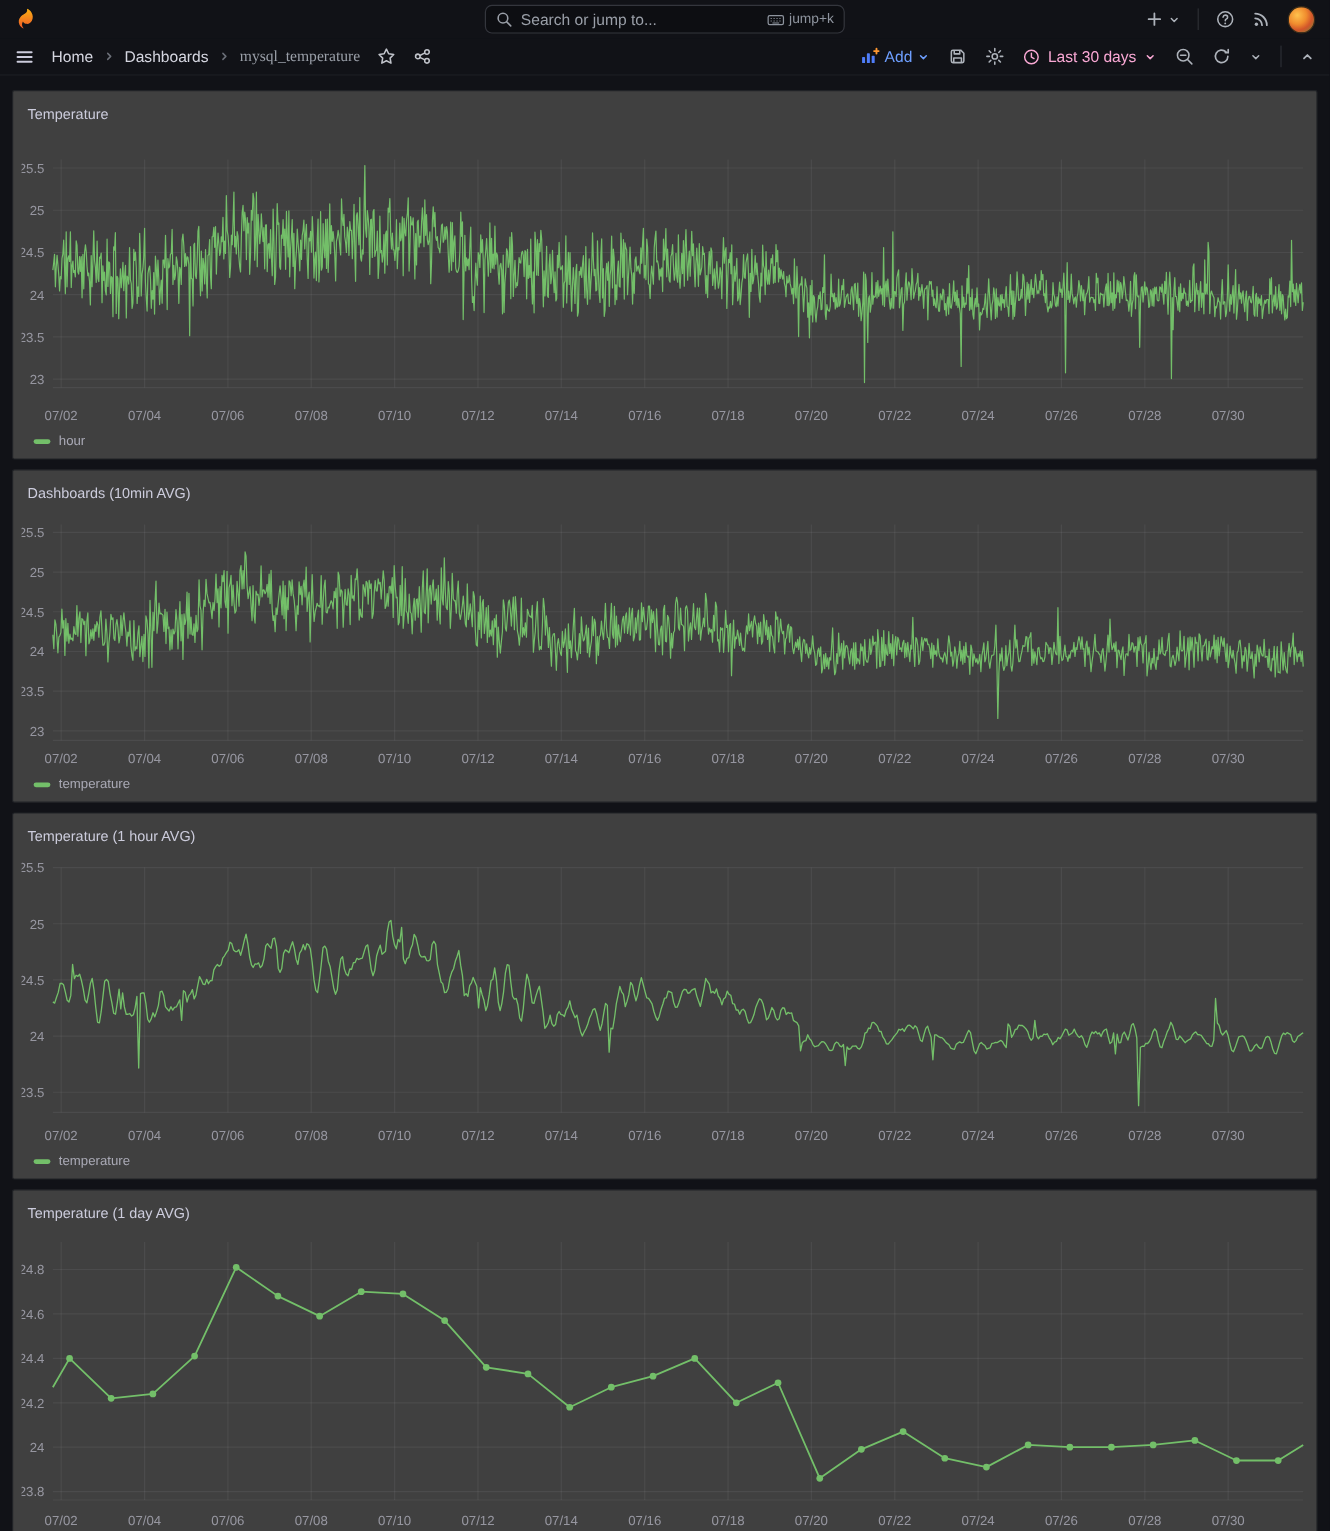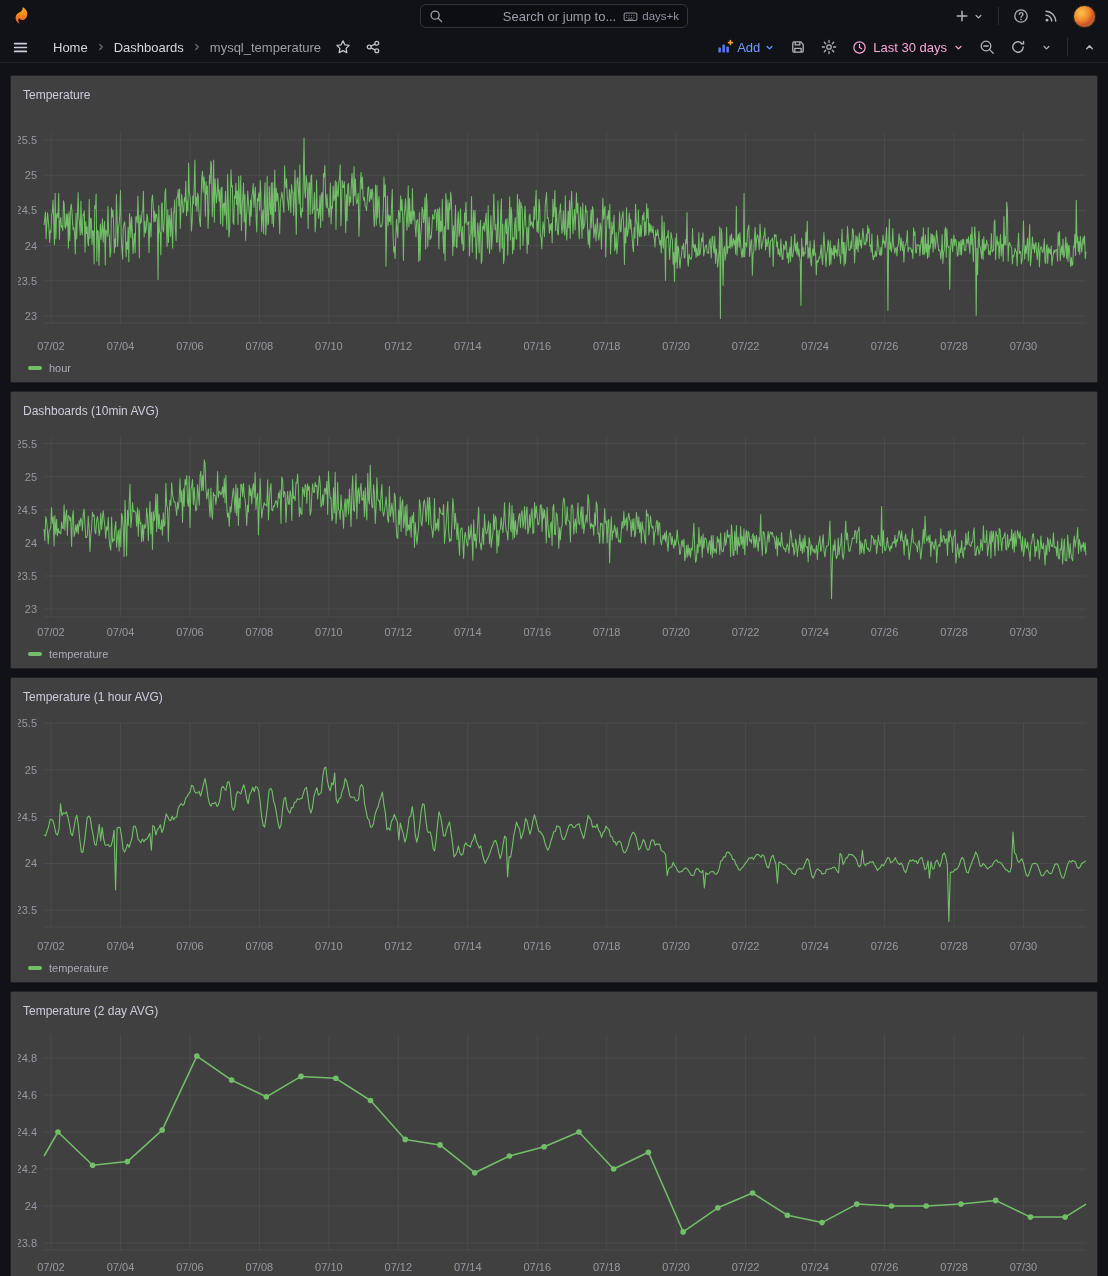--- a/index.html
+++ b/index.html
@@ -14,43 +14,43 @@
   .ic { display:block; }
 
   
   .topbar {
     position:relative; height:32px; display:flex; align-items:center;
     justify-content:space-between; padding:0 12px; background:#111217;
   }
   .logo { display:block; cursor:pointer; }
   .searchbox {
     position:absolute; left:50%; top:4px; transform:translateX(-50%);
-    width:268px; height:24px; display:flex; align-items:center; gap:7px;
+    width:300px; height:24px; display:flex; align-items:center; gap:7px;
     background:#0d0e12; border:1px solid #34363d; border-radius:6px;
-    padding:0 8px; color:#8e949e; cursor:text;text-align:right;
+    padding:0 8px; color:#8e949e; cursor:text;
   }
   .search-ph { font-size:13px; color:#9a9fa8; flex:1; white-space:nowrap; }
   .kbd-hint { display:flex; align-items:center; gap:4px; font-size:11.5px; color:#8e949e; }
   .tb-right { display:flex; align-items:center; gap:14px; margin-left:auto; }
   .tb-btn { display:flex; align-items:center; gap:3px; color:#adb2ba; cursor:pointer; background:none; border:none; }
   .vdiv { width:1px; height:18px; background:#2c2e34; }
   .avatar {
     width:23px; height:23px; border-radius:50%; cursor:pointer;
     background:radial-gradient(circle at 34% 32%, #ffc24d 0%, #f08c2e 38%, #d2552a 62%, #6d8a3a 100%);
     border:1px solid #3a2c18;
   }
 
   
   .toolbar {
     height:31px; display:flex; align-items:center; padding:0 12px;
     border-bottom:1px solid #1d1f24; background:#111217;
   }
-  .crumbs { display:flex; align-items:center; gap:8px; margin-left:24px; font-size:13px; }
+  .crumbs { display:flex; align-items:center; gap:8px; margin-left:14px; font-size:13px; }
   .crumb { color:#d5d6e0; font-weight:500; cursor:pointer; }
-  .crumb.current { color:#9a9fa8; font-weight:400; cursor:default; }
+  .crumb.current { color:#9a9fa8; font-weight:400; cursor:default;font-family:Liberation Serif, serif; }
   .crumb-sep { color:#6b6f78; display:flex; }
   .tbar-icons { display:flex; align-items:center; gap:14px; margin-left:14px; }
   .tbar-right { margin-left:auto; display:flex; align-items:center; gap:15px; }
   .accent-btn { color:var(--accent,#6e9fff); font-size:13px; font-weight:500; display:flex; align-items:center; gap:4px; cursor:pointer; }
   .time-btn { display:flex; align-items:center; gap:6px; color:#f9a8d4; font-size:13px; cursor:pointer; }
 
   
   .content { padding:12px 10px 0 10px; display:flex; flex-direction:column; gap:8px; }
   .panel {
     background:#404040; border:1px solid #202226; border-radius:2px;
@@ -83,21 +83,21 @@
     <svg class="ic" width="14" height="14" viewBox="0 0 16 16" fill="none" stroke="#9a9fa8" stroke-width="1.5">
       <circle cx="7" cy="7" r="4.6"></circle>
         <path d="M10.6 10.6L14.4 14.4" stroke-linecap="round"></path>
     </svg>
     <span class="search-ph">Search or jump to...</span>
     <span class="kbd-hint">
       <svg class="ic" width="15" height="15" viewBox="0 0 16 16" fill="none" stroke="#8e949e" stroke-width="1.1">
         <rect x="1.2" y="4.3" width="13.6" height="8" rx="1.4"></rect>
         <path d="M3.4 6.8h1M6 6.8h1M8.6 6.8h1M11.2 6.8h1M3.4 9h1M6 9h1M8.6 9h1M11.2 9h1M5 10.8h6" stroke-width="0.9"></path>
       </svg>
-      <span>days+k</span>
+      <span>jump+k</span>
     </span>
   </div>
 
   <div class="tb-right">
     <button class="tb-btn">
       <svg class="ic" width="16" height="16" viewBox="0 0 16 16" fill="none" stroke="currentColor" stroke-width="1.5" stroke-linecap="round">
         <path d="M8 3.2v9.6M3.2 8h9.6"></path>
       </svg>
       <svg class="ic" width="11" height="11" viewBox="0 0 16 16" fill="none" stroke="currentColor" stroke-width="1.8" stroke-linecap="round" stroke-linejoin="round">
         <path d="M4.5 6.5L8 10l3.5-3.5"></path>
@@ -392,21 +392,21 @@
         <path d="M26.0 123.9L27.5 124.9L29.0 120.2L30.5 116.0L32.0 108.6L33.4 108.4L34.9 109.7L36.4 115.7L37.9 122.6L39.4 124.0L40.9 118.7L42.4 92.7L43.9 104.5L45.3 101.7L46.8 102.6L48.3 100.9L49.8 106.1L51.3 113.3L52.8 122.4L54.3 124.7L55.8 117.2L57.2 108.6L58.7 104.3L60.2 113.9L61.7 128.7L63.2 140.9L64.7 141.4L66.2 132.1L67.7 119.1L69.1 106.7L70.6 105.2L72.1 106.9L73.6 117.2L75.1 124.7L76.6 133.4L78.1 134.2L79.6 124.5L81.1 113.2L82.5 129.8L84.0 116.4L85.5 128.1L87.0 134.2L88.5 134.2L90.0 133.6L91.5 135.7L93.0 134.6L94.4 129.1L95.9 119.3L97.4 179.0L98.9 117.1L100.4 116.4L101.9 116.5L103.4 125.4L104.9 138.4L106.3 140.9L107.8 138.1L109.3 133.0L110.8 136.4L112.3 132.0L113.8 126.8L115.3 115.6L116.8 115.0L118.2 118.6L119.7 128.0L121.2 129.8L122.7 131.6L124.2 127.9L125.7 130.8L127.2 128.4L128.7 128.1L130.1 125.2L131.6 122.2L133.1 139.3L134.6 114.6L136.1 115.9L137.6 124.0L139.1 118.7L140.6 117.0L142.1 113.7L143.5 121.4L145.0 118.3L146.5 110.3L148.0 102.9L149.5 105.7L151.0 109.1L152.5 109.5L154.0 105.1L155.4 108.8L156.9 106.3L158.4 106.1L159.9 97.2L161.4 94.5L162.9 92.7L164.4 94.3L165.9 93.0L167.3 87.4L168.8 85.5L170.3 82.8L171.8 80.9L173.3 74.2L174.8 75.3L176.3 80.6L177.8 82.0L179.2 81.9L180.7 80.4L182.2 85.1L183.7 79.5L185.2 72.8L186.7 67.5L188.2 75.5L189.7 86.5L191.2 93.0L192.6 95.2L194.1 92.3L195.6 92.5L197.1 91.4L198.6 95.4L200.1 93.6L201.6 88.0L203.1 77.2L204.5 75.4L206.0 77.5L207.5 79.3L209.0 71.3L210.5 70.7L212.0 78.0L213.5 96.0L215.0 99.3L216.4 96.1L217.9 83.5L219.4 80.6L220.9 81.6L222.4 82.9L223.9 78.0L225.4 73.8L226.9 79.7L228.3 88.3L229.8 92.7L231.3 83.2L232.8 81.0L234.3 76.2L235.8 80.5L237.3 75.4L238.8 76.4L240.2 79.9L241.7 90.9L243.2 105.6L244.7 114.3L246.2 116.2L247.7 105.7L249.2 93.2L250.7 78.8L252.2 77.4L253.6 79.8L255.1 90.0L256.6 94.4L258.1 103.2L259.6 112.3L261.1 117.6L262.6 113.8L264.1 97.7L265.5 88.1L267.0 86.3L268.5 96.6L270.0 100.6L271.5 102.1L273.0 96.5L274.5 96.7L276.0 91.2L277.4 91.1L278.9 87.6L280.4 88.6L281.9 87.8L283.4 87.4L284.9 82.2L286.4 77.6L287.9 76.4L289.3 85.7L290.8 96.8L292.3 102.1L293.8 97.5L295.3 85.7L296.8 80.6L298.3 76.7L299.8 84.2L301.3 82.9L302.7 81.7L304.2 65.3L305.7 57.3L307.2 56.0L308.7 69.3L310.2 76.4L311.7 79.7L313.2 71.9L314.6 73.9L316.1 61.8L317.6 88.2L319.1 92.1L320.6 87.6L322.1 87.0L323.6 79.8L325.1 76.3L326.5 67.6L328.0 70.1L329.5 76.7L331.0 84.3L332.5 86.4L334.0 86.3L335.5 86.1L337.0 89.6L338.4 89.8L339.9 88.5L341.4 76.1L342.9 73.4L344.4 76.0L345.9 92.8L347.4 99.9L348.9 107.4L350.3 108.7L351.8 116.1L353.3 115.9L354.8 112.7L356.3 104.0L357.8 99.1L359.3 96.3L360.8 89.9L362.3 85.9L363.7 81.1L365.2 93.3L366.7 102.1L368.2 118.7L369.7 117.0L371.2 119.3L372.7 110.4L374.2 108.1L375.6 103.5L377.1 107.3L378.6 110.9L380.1 128.9L381.6 112.0L383.1 118.1L384.6 122.8L386.1 131.2L387.5 127.1L389.0 117.7L390.5 106.1L392.0 105.2L393.5 95.5L395.0 106.2L396.5 124.2L398.0 131.2L399.4 125.5L400.9 115.5L402.4 100.0L403.9 92.8L405.4 93.5L406.9 107.4L408.4 119.2L409.9 121.6L411.4 121.1L412.8 126.1L414.3 137.3L415.8 139.9L417.3 129.3L418.8 112.6L420.3 100.8L421.8 105.7L423.3 114.6L424.7 124.8L426.2 125.1L427.7 119.3L429.2 114.5L430.7 110.9L432.2 121.4L433.7 132.1L435.2 145.9L436.6 144.2L438.1 141.3L439.6 135.0L441.1 142.0L442.6 144.2L444.1 142.8L445.6 134.4L447.1 131.9L448.5 134.3L450.0 134.7L451.5 136.1L453.0 130.7L454.5 128.3L456.0 123.0L457.5 130.3L459.0 133.7L460.4 137.1L461.9 134.9L463.4 142.5L464.9 148.5L466.4 152.4L467.9 149.0L469.4 146.3L470.9 142.6L472.4 137.3L473.8 134.4L475.3 130.3L476.8 129.5L478.3 134.0L479.8 141.4L481.3 147.7L482.8 142.1L484.3 132.9L485.7 125.1L487.2 126.8L488.7 165.8L490.2 145.8L491.7 146.3L493.2 137.1L494.7 125.3L496.2 118.2L497.6 111.0L499.1 115.5L500.6 117.7L502.1 127.9L503.6 123.5L505.1 117.9L506.6 107.6L508.1 110.0L509.5 116.9L511.0 123.1L512.5 117.9L514.0 109.6L515.5 103.7L517.0 109.2L518.5 115.1L520.0 120.6L521.5 120.9L522.9 123.1L524.4 125.5L525.9 131.7L527.4 136.4L528.9 139.3L530.4 136.0L531.9 130.1L533.4 125.7L534.8 120.7L536.3 120.5L537.8 114.9L539.3 115.5L540.8 116.2L542.3 124.2L543.8 128.4L545.3 128.3L546.7 124.8L548.2 120.0L549.7 115.1L551.2 113.4L552.7 113.7L554.2 116.7L555.7 116.3L557.2 114.3L558.6 113.5L560.1 112.8L561.6 119.1L563.1 123.4L564.6 127.7L566.1 120.6L567.6 113.2L569.1 104.4L570.5 106.9L572.0 109.0L573.5 116.3L575.0 115.2L576.5 116.7L578.0 113.1L579.5 119.1L581.0 121.1L582.5 126.4L583.9 121.5L585.4 120.3L586.9 115.0L588.4 117.6L589.9 118.4L591.4 125.3L592.9 125.7L594.4 130.7L595.8 130.5L597.3 134.2L598.8 130.9L600.3 130.0L601.8 131.9L603.3 137.7L604.8 141.6L606.3 141.2L607.7 138.4L609.2 134.5L610.7 128.3L612.2 124.6L613.7 121.3L615.2 122.2L616.7 125.5L618.2 131.9L619.6 138.9L621.1 137.4L622.6 133.4L624.1 128.6L625.6 130.9L627.1 136.7L628.6 139.0L630.1 138.0L631.6 130.9L633.0 128.8L634.5 129.2L636.0 134.4L637.5 132.7L639.0 133.4L640.5 133.1L642.0 139.3L643.5 140.4L644.9 141.2L646.4 143.9L647.9 164.7L649.4 157.9L650.9 156.6L652.4 156.1L653.9 151.3L655.4 154.7L656.8 156.1L658.3 159.7L659.8 161.3L661.3 160.7L662.8 160.4L664.3 158.3L665.8 157.0L667.3 157.2L668.7 158.8L670.2 161.3L671.7 164.1L673.2 164.5L674.7 163.9L676.2 159.2L677.7 157.4L679.2 158.2L680.6 160.6L682.1 161.4L683.6 159.4L685.1 176.9L686.6 161.5L688.1 163.4L689.6 162.8L691.1 160.7L692.6 160.7L694.0 160.5L695.5 162.7L697.0 163.2L698.5 161.4L700.0 157.4L701.5 150.0L703.0 149.3L704.5 145.7L705.9 146.1L707.4 141.2L708.9 141.0L710.4 142.5L711.9 144.3L713.4 148.5L714.9 148.6L716.4 153.1L717.8 155.1L719.3 158.8L720.8 159.1L722.3 157.2L723.8 155.6L725.3 153.2L726.8 151.4L728.3 149.5L729.7 146.7L731.2 147.4L732.7 146.3L734.2 148.5L735.7 145.6L737.2 143.6L738.7 143.3L740.2 144.7L741.7 146.3L743.1 143.8L744.6 145.2L746.1 150.4L747.6 155.8L749.1 157.0L750.6 151.1L752.1 146.0L753.6 144.1L755.0 148.9L756.5 153.3L758.0 172.1L759.5 151.4L761.0 151.4L762.5 152.7L764.0 153.6L765.5 153.7L766.9 155.0L768.4 157.1L769.9 158.5L771.4 159.6L772.9 162.5L774.4 163.1L775.9 163.5L777.4 159.3L778.8 158.2L780.3 157.2L781.8 158.1L783.3 157.7L784.8 154.4L786.3 150.7L787.8 147.6L789.3 149.6L790.7 157.1L792.2 164.6L793.7 167.1L795.2 163.3L796.7 159.1L798.2 157.8L799.7 159.2L801.2 160.2L802.7 163.2L804.1 162.6L805.6 162.2L807.1 158.4L808.6 158.2L810.1 157.7L811.6 157.8L813.1 156.8L814.6 156.0L816.0 157.2L817.5 160.0L819.0 161.9L820.5 142.2L822.0 144.4L823.5 153.4L825.0 150.9L826.5 146.9L827.9 146.6L829.4 143.3L830.9 143.6L832.4 143.5L833.9 144.9L835.4 146.4L836.9 148.7L838.4 153.7L839.8 155.9L841.3 153.9L842.8 139.3L844.3 152.3L845.8 154.7L847.3 152.4L848.8 152.7L850.3 150.8L851.8 151.2L853.2 150.5L854.7 153.8L856.2 155.9L857.7 159.6L859.2 157.4L860.7 156.8L862.2 153.5L863.7 154.7L865.1 152.5L866.6 149.4L868.1 146.6L869.6 147.3L871.1 151.7L872.6 150.7L874.1 149.6L875.6 146.6L877.0 150.0L878.5 152.3L880.0 153.5L881.5 152.0L883.0 154.5L884.5 159.5L886.0 161.8L887.5 157.4L888.9 152.2L890.4 149.0L891.9 150.2L893.4 148.5L894.9 150.6L896.4 149.7L897.9 152.8L899.4 149.0L900.8 147.3L902.3 146.5L903.8 153.0L905.3 158.6L906.8 157.4L908.3 149.7L909.8 167.3L911.3 150.9L912.8 158.0L914.2 157.8L915.7 151.2L917.2 149.0L918.7 152.2L920.2 155.7L921.7 150.4L923.2 143.4L924.7 142.0L926.1 146.4L927.6 153.8L929.1 210.4L930.6 161.7L932.1 160.9L933.6 161.0L935.1 158.4L936.6 158.6L938.0 156.9L939.5 154.0L941.0 148.9L942.5 146.4L944.0 148.5L945.5 156.1L947.0 161.4L948.5 162.1L949.9 157.2L951.4 153.5L952.9 148.9L954.4 146.1L955.9 140.9L957.4 143.7L958.9 149.0L960.4 155.2L961.9 155.3L963.3 152.3L964.8 153.9L966.3 155.9L967.8 157.9L969.3 156.6L970.8 155.5L972.3 154.8L973.8 151.5L975.2 149.9L976.7 148.9L978.2 151.1L979.7 151.3L981.2 151.9L982.7 154.1L984.2 156.2L985.7 158.6L987.1 158.8L988.6 160.7L990.1 160.9L991.6 155.9L993.1 121.1L994.6 141.5L996.1 143.5L997.6 149.6L999.0 151.5L1000.5 149.6L1002.0 147.8L1003.5 151.9L1005.0 158.6L1006.5 164.2L1008.0 165.4L1009.5 161.8L1010.9 157.5L1012.4 153.1L1013.9 152.6L1015.4 152.2L1016.9 153.1L1018.4 156.1L1019.9 160.3L1021.4 164.7L1022.9 164.8L1024.3 163.1L1025.8 160.4L1027.3 159.2L1028.8 161.6L1030.3 162.8L1031.8 162.2L1033.3 157.7L1034.8 153.7L1036.2 152.7L1037.7 153.2L1039.2 157.4L1040.7 163.2L1042.2 166.8L1043.7 167.2L1045.2 162.3L1046.7 156.9L1048.1 152.3L1049.6 149.9L1051.1 151.1L1052.6 149.5L1054.1 150.3L1055.6 151.1L1057.1 156.2L1058.6 157.5L1060.0 156.2L1061.5 152.8L1063.0 151.8L1064.5 150.6L1066.0 149.6" fill="none" stroke="#73bf69" stroke-width="1.1" stroke-linejoin="round"></path>
       </svg>
     <div class="legend">
       <span class="swatch" style="background: rgb(115, 191, 105);"></span>
       <span class="legend-label">temperature</span>
     </div>
   </section>
 
   <section class="panel">
     <header class="panel-header">
-      <h2 class="panel-title">Temperature (2 day AVG)</h2>
+      <h2 class="panel-title">Temperature (1 day AVG)</h2>
     </header>
     <svg class="chart" preserveAspectRatio="none" viewBox="0 0 1070 255" style="height: 255px;">
         <line x1="26" x2="1066" y1="32.9" y2="32.9" stroke="rgba(204,204,220,0.08)" stroke-width="1"></line>
         <text x="19" y="36.9" fill="rgba(204,204,220,0.62)" font-size="11" text-anchor="end">24.8</text>
         <line x1="26" x2="1066" y1="69.9" y2="69.9" stroke="rgba(204,204,220,0.08)" stroke-width="1"></line>
         <text x="19" y="73.9" fill="rgba(204,204,220,0.62)" font-size="11" text-anchor="end">24.6</text>
         <line x1="26" x2="1066" y1="107.0" y2="107.0" stroke="rgba(204,204,220,0.08)" stroke-width="1"></line>
         <text x="19" y="111.0" fill="rgba(204,204,220,0.62)" font-size="11" text-anchor="end">24.4</text>
         <line x1="26" x2="1066" y1="144.0" y2="144.0" stroke="rgba(204,204,220,0.08)" stroke-width="1"></line>
         <text x="19" y="148.0" fill="rgba(204,204,220,0.62)" font-size="11" text-anchor="end">24.2</text>

